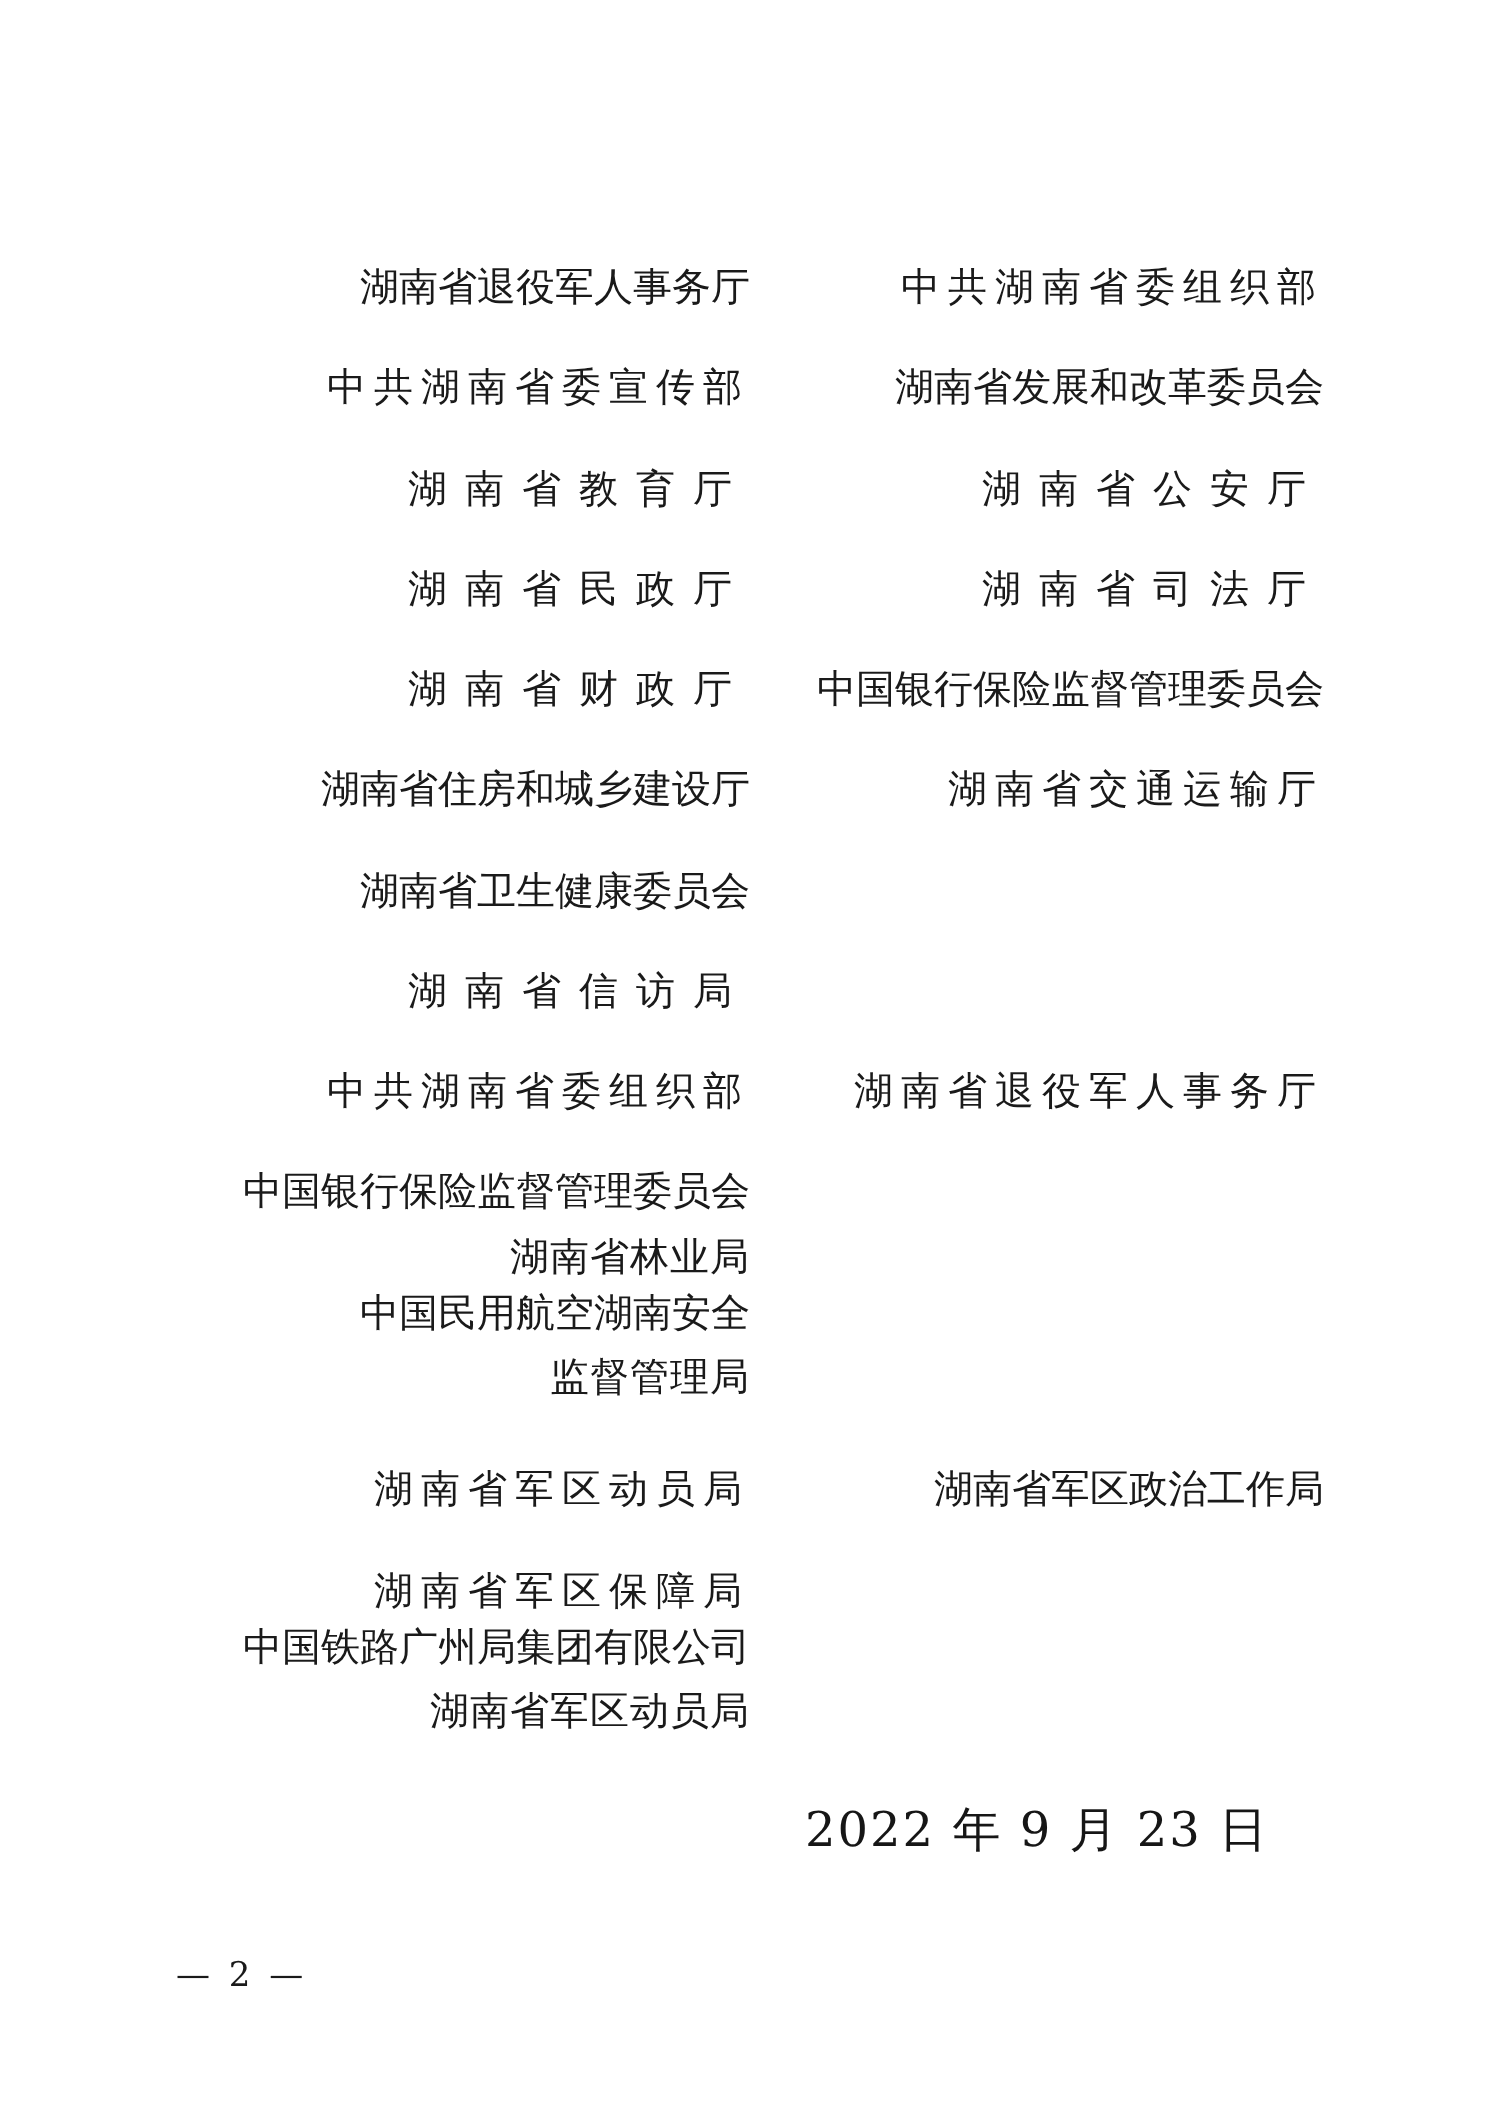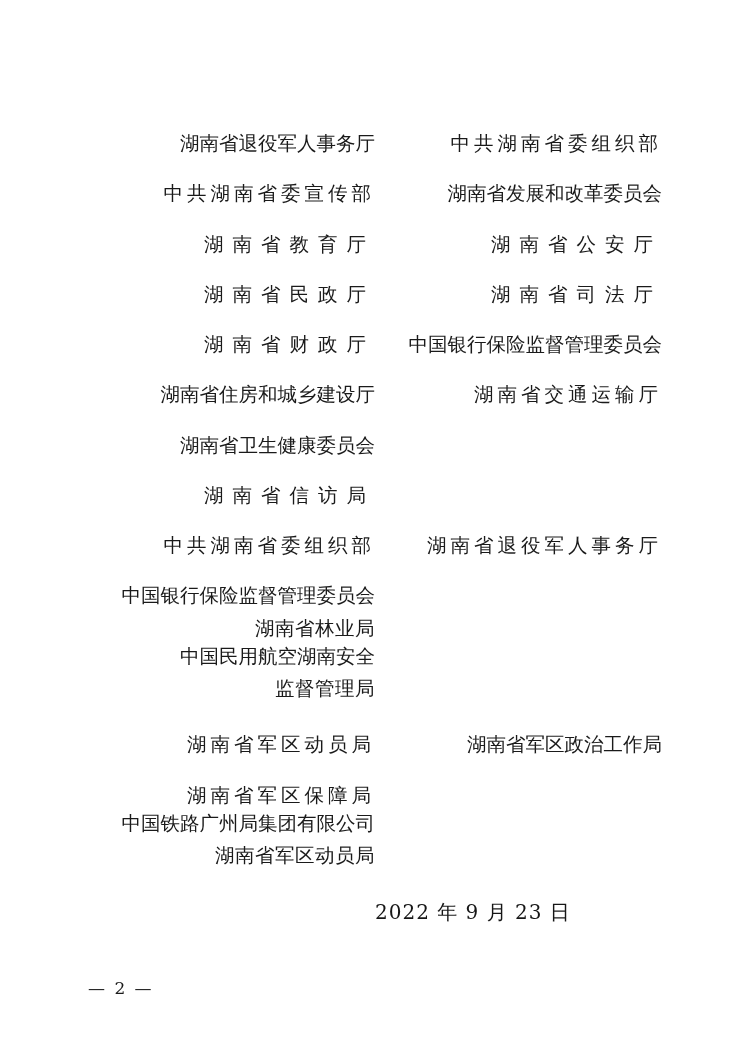--- a/index.html
+++ b/index.html
@@ -74,22 +74,22 @@
   .date-row {
     display: flex;
     width: 100%;
     margin-top: 8px;
   }
   .date-spacer {
     width: 50%;
   }
   .date-cell {
     width: 50%;
-    text-align: left;
-    font-size: 20px;
+    text-align: center;
+    font-size: 24px;
     letter-spacing: 1px;
   }
 
   .footer {
     position: absolute;
     left: 88px;
     bottom: 62px;
     font-size: 17px;
     letter-spacing: 2px;
     color: #1a1a1a;

